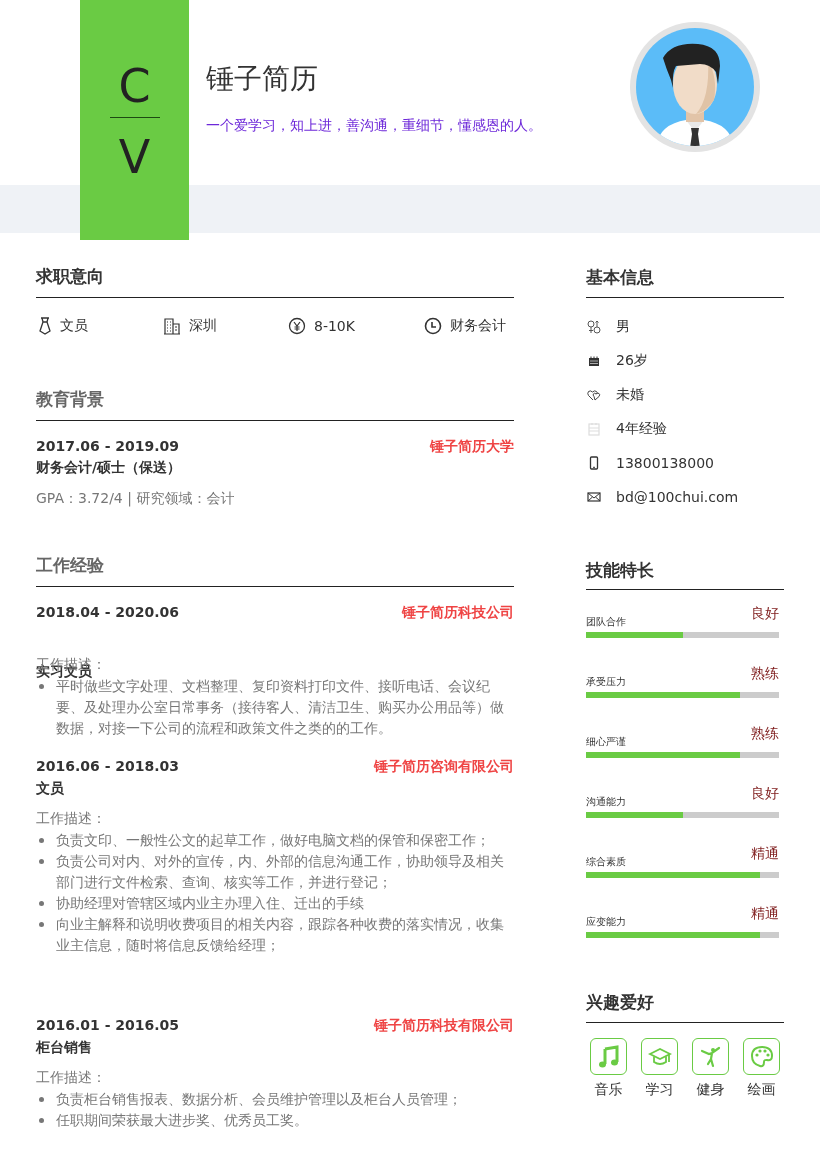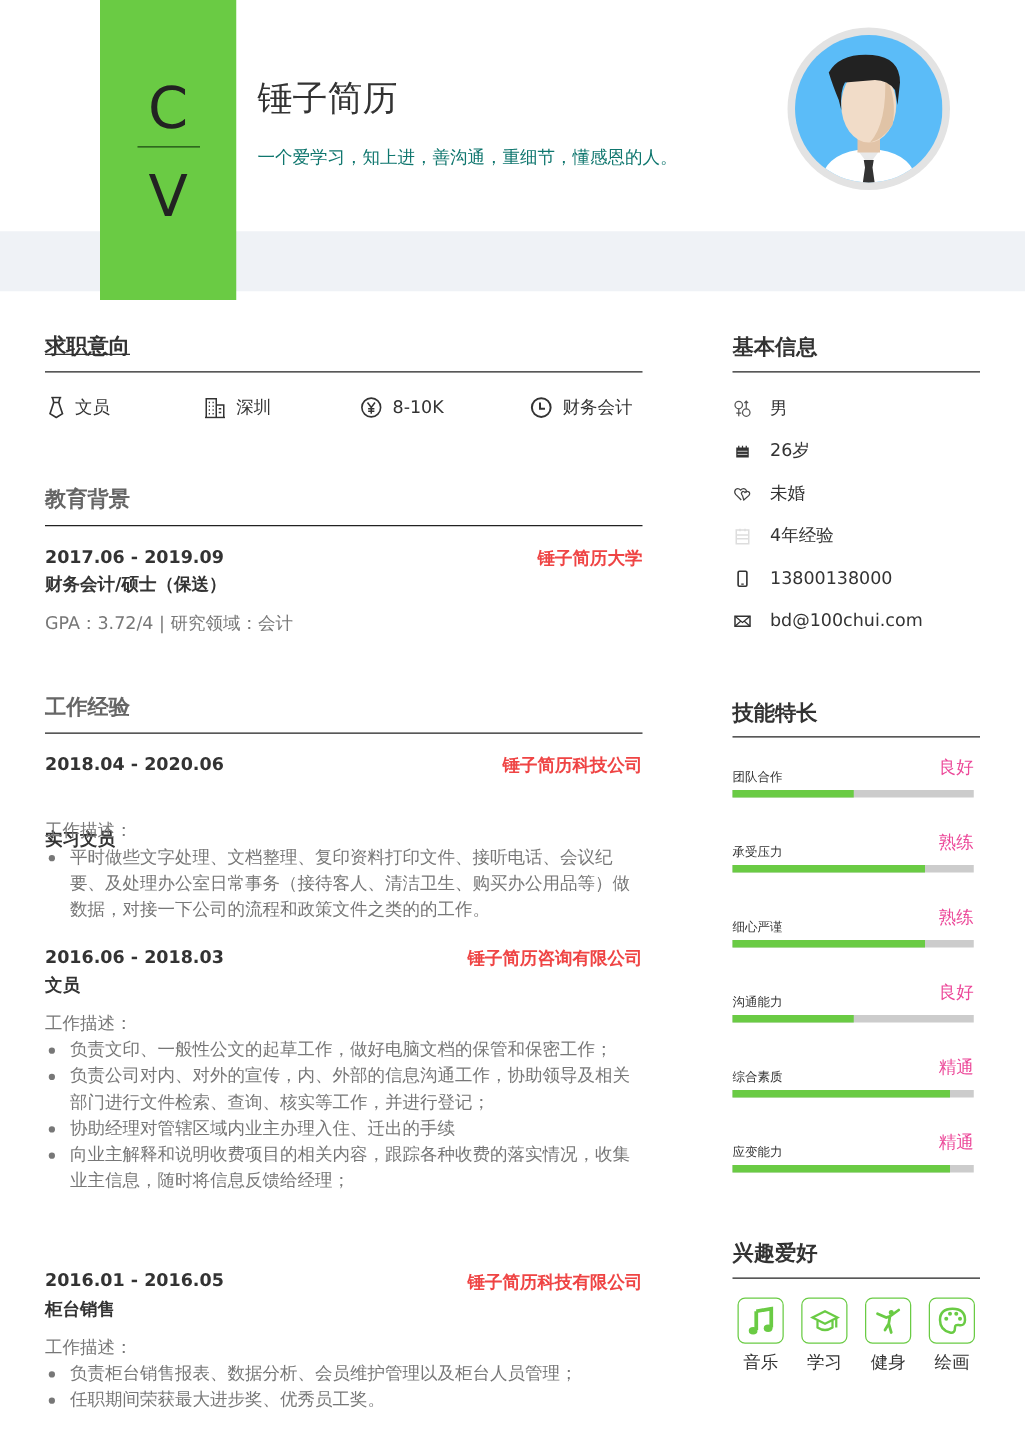--- a/index.html
+++ b/index.html
@@ -6,21 +6,21 @@
   html, body { width: 820px; height: 1160px; background: #ffffff; overflow: hidden; }
   body { font-family: "DejaVu Sans", "Liberation Sans", sans-serif; color: #333; position: relative; }
 
   .band { position: absolute; left: 0; top: 185px; width: 820px; height: 48px; background: #eff2f6; }
   .cv-block { position: absolute; left: 80px; top: 0; width: 109px; height: 240px; background: #6acb44; }
   .cv-c { position: absolute; left: 0; width: 109px; top: 56px; text-align: center; font-family: "DejaVu Sans", sans-serif; font-size: 46px; color: #222; line-height: 60px; }
   .cv-line { position: absolute; left: 30px; top: 117px; width: 50px; height: 1px; background: #1d4a12; }
   .cv-v { position: absolute; left: 0; width: 109px; top: 127px; text-align: center; font-size: 46px; color: #222; line-height: 60px; }
 
   .name { position: absolute; left: 206px; top: 60px; font-size: 28px; color: #333; }
-  .motto { position: absolute; left: 206px; top: 117px; font-size: 14px; color: #0f766e; }
+  .motto { position: absolute; left: 206px; top: 117px; font-size: 14px; color: #6d28d9; }
 
   .avatar { position: absolute; left: 630px; top: 22px; width: 130px; height: 130px; border-radius: 50%; background: #e3e3e3; }
   .avatar svg { position: absolute; left: 6px; top: 6px; }
 
   .section-title { position: absolute; font-size: 17px; font-weight: bold; color: #333; }
   .section-title.grey { color: #666; }
   .rule { position: absolute; height: 1px; background: #222; }
 
   .intent-row { position: absolute; left: 36px; top: 317px; width: 478px; height: 22px; font-size: 14px; color: #333; }
   .intent-item { position: absolute; top: 0; display: flex; align-items: center; gap: 8px; }
@@ -34,21 +34,21 @@
   .bullets { position: absolute; left: 36px; width: 478px; list-style: none; font-size: 14px; color: #777; line-height: 21px; }
   .bullets li { position: relative; padding-left: 20px; }
   .bullets li::before { content: ""; position: absolute; left: 3px; top: 8px; width: 5px; height: 5px; border-radius: 50%; background: #777; }
 
   .info-list { position: absolute; left: 586px; top: 310px; width: 200px; list-style: none; }
   .info-list li { height: 34px; display: flex; align-items: center; font-size: 14px; color: #333; }
   .info-list .ico { width: 30px; display: flex; align-items: center; }
 
   .skill { position: absolute; left: 586px; width: 193px; height: 40px; }
   .skill .lbl { position: absolute; left: 0; top: 13px; font-size: 10px; color: #333; }
-  .skill .lvl { position: absolute; right: 0; top: 3px; font-size: 14px; color: #ec4899; }
+  .skill .lvl { position: absolute; right: 0; top: 3px; font-size: 14px; color: #7f1d1d; }
   .skill .track { position: absolute; left: 0; top: 30px; width: 193px; height: 6px; background: #cccccc; }
   .skill .fill { position: absolute; left: 0; top: 0; height: 6px; background: #6acb44; }
 
   .hobbies { position: absolute; left: 590px; top: 1038px; display: flex; gap: 14px; }
   .hobby { width: 37px; display: flex; flex-direction: column; align-items: center; }
   .hobby .box { width: 37px; height: 37px; border: 1.5px solid #6acb44; border-radius: 6px; display: flex; align-items: center; justify-content: center; }
   .hobby .hl { margin-top: 6px; font-size: 14px; color: #333; white-space: nowrap; }
 </style>
 </head>
 <body>
@@ -75,21 +75,21 @@
       <path d="M50 92 L59 104 L68 92 Z" fill="#e8e8e8"></path>
       <path d="M55 100 L63 100 L62 106 L64 120 L54 120 L56 106 Z" fill="#333"></path>
       <rect x="50" y="70" width="18" height="24" fill="#e2c4a8"></rect>
       <ellipse cx="59" cy="56" rx="22" ry="30" fill="#f1dcc8"></ellipse>
       <path d="M72 32 Q82 50 78 72 Q70 84 60 86 Q74 70 72 32 Z" fill="#e0c3a6"></path>
       <path d="M27 30 Q36 14 62 16 Q84 18 84 38 L82 56 L80 44 Q74 36 64 36 L40 38 Q36 44 37 60 L35 52 Q30 40 27 30 Z" fill="#222"></path>
     </g>
   </svg>
 </div>
 
-<div class="section-title" style="left:36px; top:265px;text-decoration:underline;">求职意向</div>
+<div class="section-title" style="left:36px; top:265px;">求职意向</div>
 <div class="rule" style="left:36px; top:297px; width:478px;"></div>
 <div class="intent-row">
   <div class="intent-item" style="left:2px;">
     <svg width="14" height="18" viewBox="0 0 14 18">
         <path d="M3 1 H11 M4 1 L5 5 L2 14 L7 17 L12 14 L9 5 L10 1 M5 5 H9" fill="none" stroke="#333" stroke-width="1.3"></path>
       </svg>
     <span>文员</span>
   </div>
   <div class="intent-item" style="left:127px;">
     <svg width="18" height="18" viewBox="0 0 18 18">

